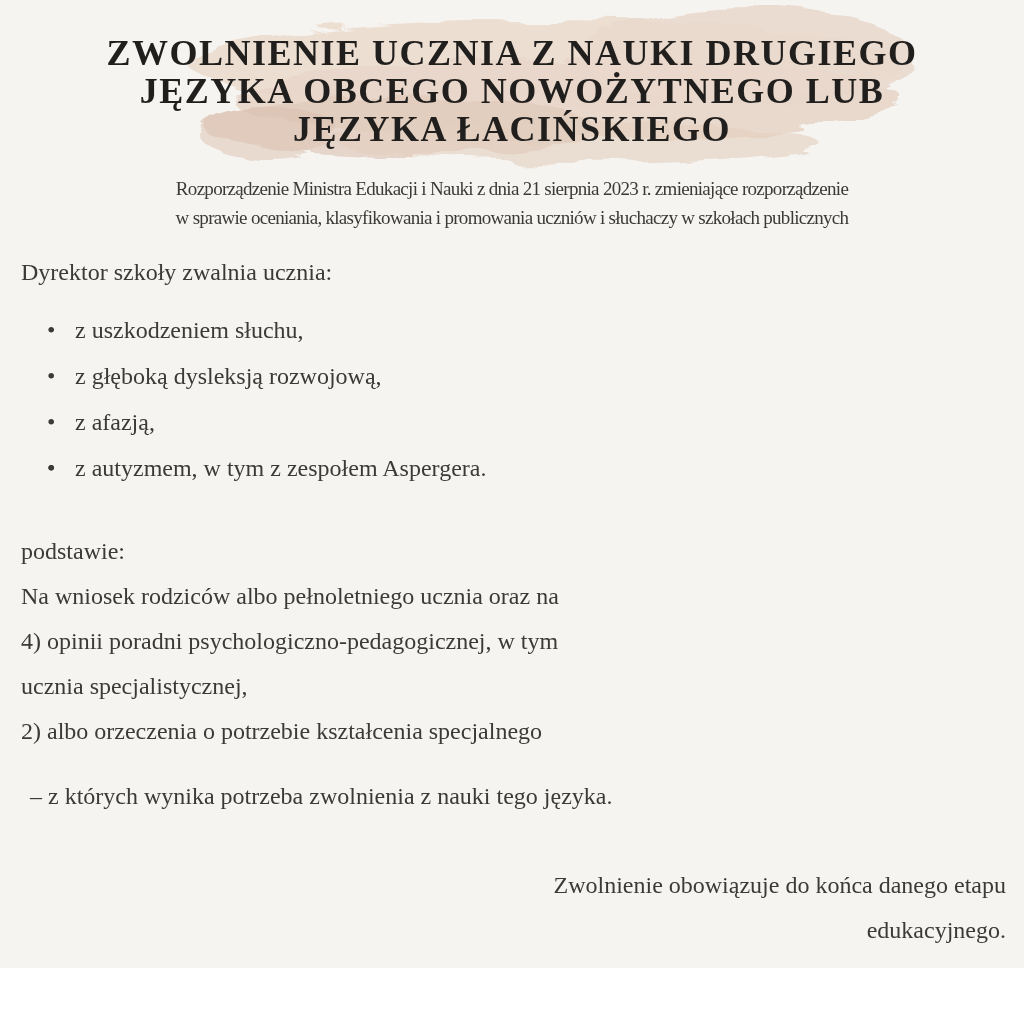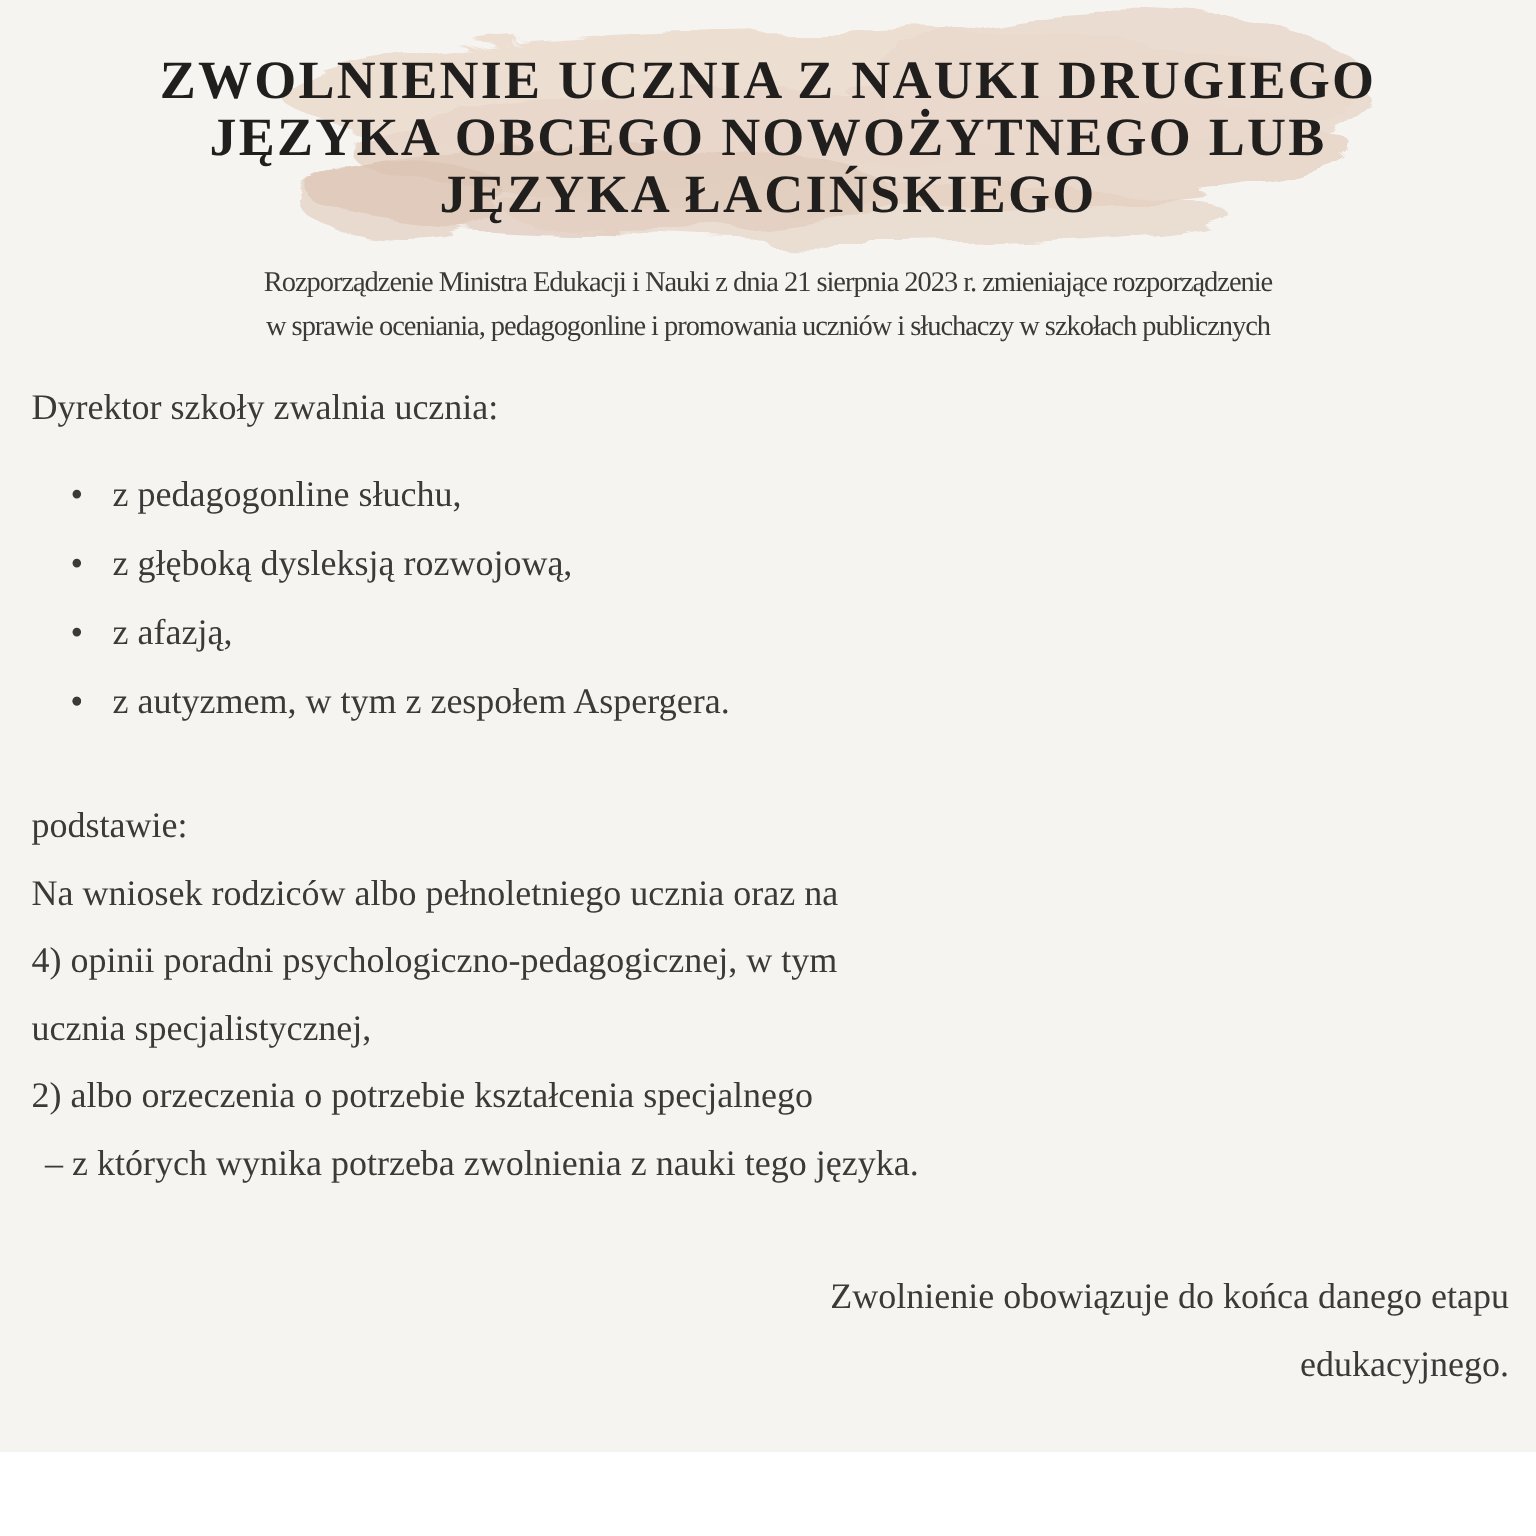--- a/index.html
+++ b/index.html
@@ -74,21 +74,21 @@
     white-space: nowrap;
   }
   .bullet-dot {
     position: absolute;
     left: 26px;
     top: 0;
   }
   .para { margin: 38px 0 0 0; }
   .para-validity { margin: 44px 0 0 0; text-align: right; }
   .text-line { display: block; white-space: nowrap; }
-  .text-line.indent { padding-left: 9px; }
+  .text-line.indent { padding-left: 9px; margin-top: 20px; }
 
   
   .footer {
     position: absolute;
     left: 0;
     right: 0;
     top: 976px;
     font-size: 24px;
     line-height: 32px;
     color: #701a75;
@@ -120,31 +120,31 @@
   </div>
 
   <header class="header">
     <h1 class="title">
       <span class="title-line">ZWOLNIENIE UCZNIA Z NAUKI DRUGIEGO</span>
       <span class="title-line">JĘZYKA OBCEGO NOWOŻYTNEGO LUB</span>
       <span class="title-line">JĘZYKA ŁACIŃSKIEGO</span>
     </h1>
     <p class="subtitle">
       <span class="subtitle-line">Rozporządzenie Ministra Edukacji i Nauki z dnia 21 sierpnia 2023 r. zmieniające rozporządzenie</span>
-      <span class="subtitle-line">w sprawie oceniania, pedagogonline i promowania uczniów i słuchaczy w szkołach publicznych</span>
+      <span class="subtitle-line">w sprawie oceniania, klasyfikowania i promowania uczniów i słuchaczy w szkołach publicznych</span>
     </p>
   </header>
 
   <main class="content">
     <p class="intro">Dyrektor szkoły zwalnia ucznia:</p>
 
     <ul class="exemption-list">
       <li>
         <span class="bullet-dot">•</span>
-        <span>z pedagogonline słuchu,</span>
+        <span>z uszkodzeniem słuchu,</span>
       </li>
       <li>
         <span class="bullet-dot">•</span>
         <span>z głęboką dysleksją rozwojową,</span>
       </li>
       <li>
         <span class="bullet-dot">•</span>
         <span>z afazją,</span>
       </li>
       <li>

